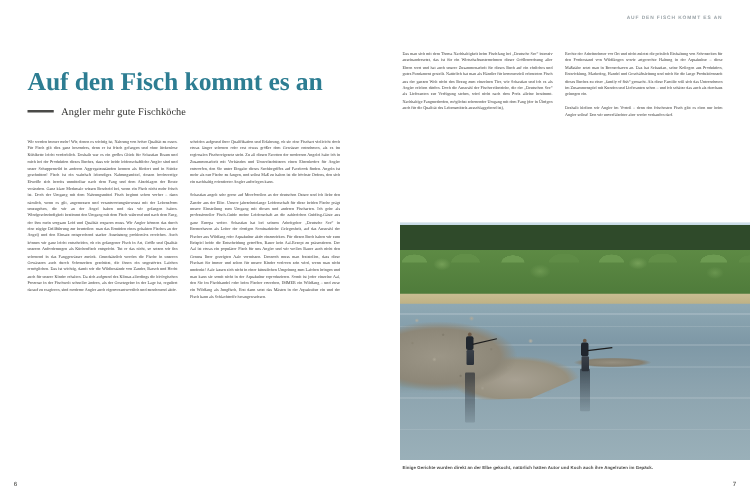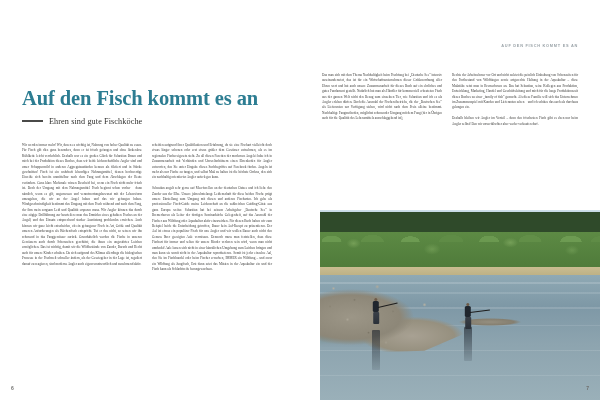--- a/index.html
+++ b/index.html
@@ -11,21 +11,20 @@
     width: 600px;
     height: 400px;
     overflow: hidden;
     font-family: "Liberation Serif", serif;
     position: relative;
   }
   .spread {
     position: absolute;
     inset: 0;
     background: #ffffff;
-    margin-top: 32px;
   }
 
   
   .running-header {
     position: absolute;
     top: 11px;
     right: 22px;
     font-family: "Liberation Sans", sans-serif;
     font-size: 3.9px;
     letter-spacing: 0.72px;
@@ -294,21 +293,21 @@
 <body>
 
 <div class="spread">
 
   <div class="running-header">AUF DEN FISCH KOMMT ES AN</div>
 
   <div class="title-block">
     <h1 class="page-title">Auf den Fisch kommt es an</h1>
     <div class="subtitle-row">
       <span class="subtitle-rule"></span>
-      <span class="page-subtitle">Ehren sind gute Fischköche</span>
+      <span class="page-subtitle">Angler mehr gute Fischköche</span>
     </div>
   </div>
 
   <div class="col col-1">
     <p>Wir werden immer mehr! Wir, denen es wichtig ist, Nahrung von hoher Qualität zu essen. Für Fisch gilt dies ganz besonders, denn er ist frisch gefangen und ohne lückenlose Kühlkette leicht verderblich. Deshalb war es ein großes Glück für Sebastian Braun und mich bei der Produktion dieses Buches, dass wir beide leidenschaftliche Angler sind und unser Schuppenwild in anderen Aggregatzuständen kennen als filetiert und in Stücke geschnitten! Fisch ist ein wahrhaft lebendiges Nahrungsmittel, dessen hochwertige Eiweiße sich bereits unmittelbar nach dem Fang und dem Abschlagen der Beute verändern. Ganz klare Merkmale wissen Bescheid bei, wenn ein Fisch nicht mehr frisch ist. Doch der Umgang mit dem Nahrungsmittel Fisch beginnt schon vorher – dann nämlich, wenn es gilt, angemessen und verantwortungsbewusst mit der Lebensform umzugehen, die wir an der Angel haben und das wir gefangen haben. Windgeschwindigkeit bestimmt den Umgang mit dem Fisch während und nach dem Fang, der ihm mein sorgsam Leid und Qualität ersparen muss. Wir Angler können das durch eine zügige Drillführung zur beurteilen: man das Ermüden eines gehakten Fisches an der Angel) und den Einsatz entsprechend starker Ausrüstung problemlos erreichen. Auch können wir ganz leicht entscheiden, ob ein gefangener Fisch in Art, Größe und Qualität unseren Anforderungen als Küchenfisch entspricht. Tut er das nicht, so setzen wir ihn schonend in das Fanggewässer zurück. Grundsätzlich werden die Fische in unseren Gewässern auch durch Schonzeiten geschützt, die ihnen ein ungestörtes Laichen ermöglichen. Das ist wichtig, damit wir die Wildbestände von Zander, Barsch und Hecht auch für unsere Kinder erhalten. Da sich aufgrund des Klimas allerdings die biologischen Prozesse in der Fischwelt schneller ändern, als der Gesetzgeber in der Lage ist, reguliert darauf zu reagieren, sind moderne Angler auch eigenverantwortlich und zunehmend aktiv.</p>
   </div>
 
   <div class="col col-2">
     <p>scheiden aufgrund ihrer Qualifikation und Erfahrung, ob sie eine Fischart vielleicht doch etwas länger schonen oder erst etwas größer dem Gewässer entnehmen, als es im regionalen Fischereigesetz steht. Zu all diesen Facetten der modernen Angelei habe ich in Zusammenarbeit mit Verbänden und Umweltschützern einen Ehrenkodex für Angler entworfen, den Sie unter Eingabe dieses Suchbegriffes auf Facebook finden. Angeln ist mehr als nur Fische zu fangen, und selbst Maß zu halten ist die höchste Ordens, den sich ein nachhaltig orientierter Angler auferlegen kann.</p>
     <p>Sebastian angelt sehr gerne auf Meerforellen an der deutschen Ostsee und ich liebe den Zander aus der Elbe. Unsere jahrzehntelange Leidenschaft für diese beiden Fische prägt unsere Einstellung zum Umgang mit diesen und anderen Fischarten. Ich gebe als professioneller Fisch-Guide meine Leidenschaft an die zahlreichen Guiding-Gäste aus ganz Europa weiter. Sebastian hat bei seinem Arbeitgeber „Deutsche See“ in Bremerhaven als Leiter der dortigen Seminarküche Gelegenheit, auf das Auswahl der Fischer aus Wildfang oder Aquakultur aktiv einzuwirken. Für diesen Buch haben wir zum Beispiel beide die Entscheidung getroffen, Bauer kein Aal-Rezept zu präsentieren. Der Aal ist etwas ein populärer Fisch für uns Angler und wir wollen Bauer auch nicht den Genuss Ihrer gezeigten Aale vermissen. Dennoch muss man feststellen, dass diese Fischart für immer und selten für unsere Kinder verloren sein wird, wenn man nicht umdenkt! Aale lassen sich nicht in einer künstlichen Umgebung zum Laichen bringen und man kann sie somit nicht in der Aquakultur reproduzieren. Somit ist jeder einzelne Aal, den Sie im Fischhandel oder beim Fischer erwerben, IMMER ein Wildfang – und zwar ein Wildfang als Jungfisch, Erst dann setzt das Mästen in der Aquakultur ein und der Fisch kann als Schlachtreife herangewachsen.</p>

